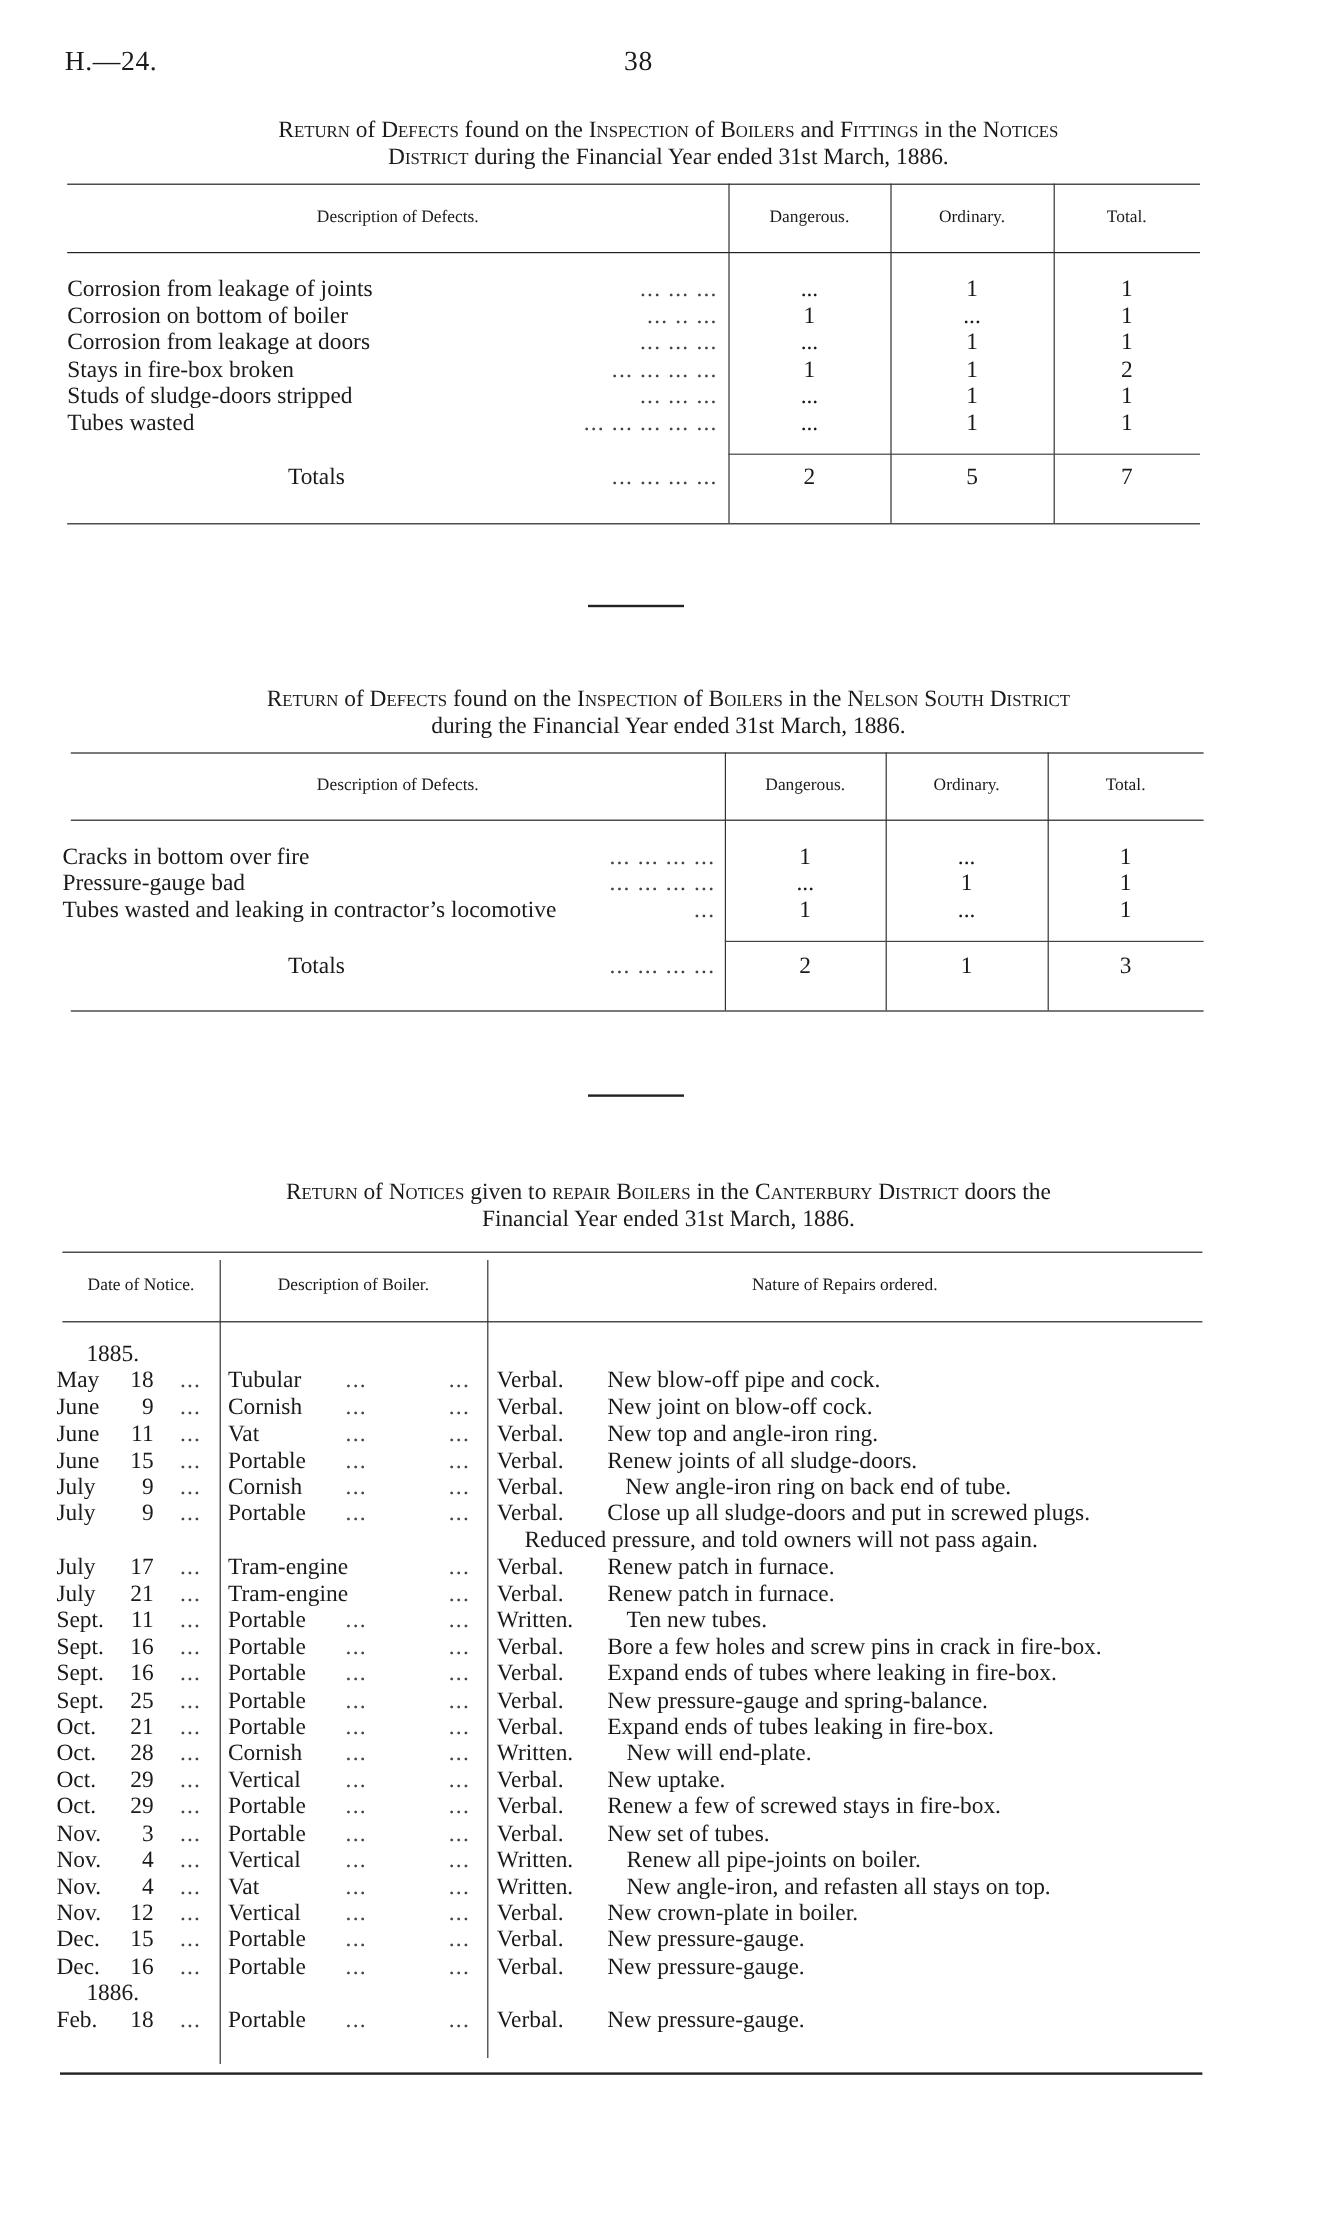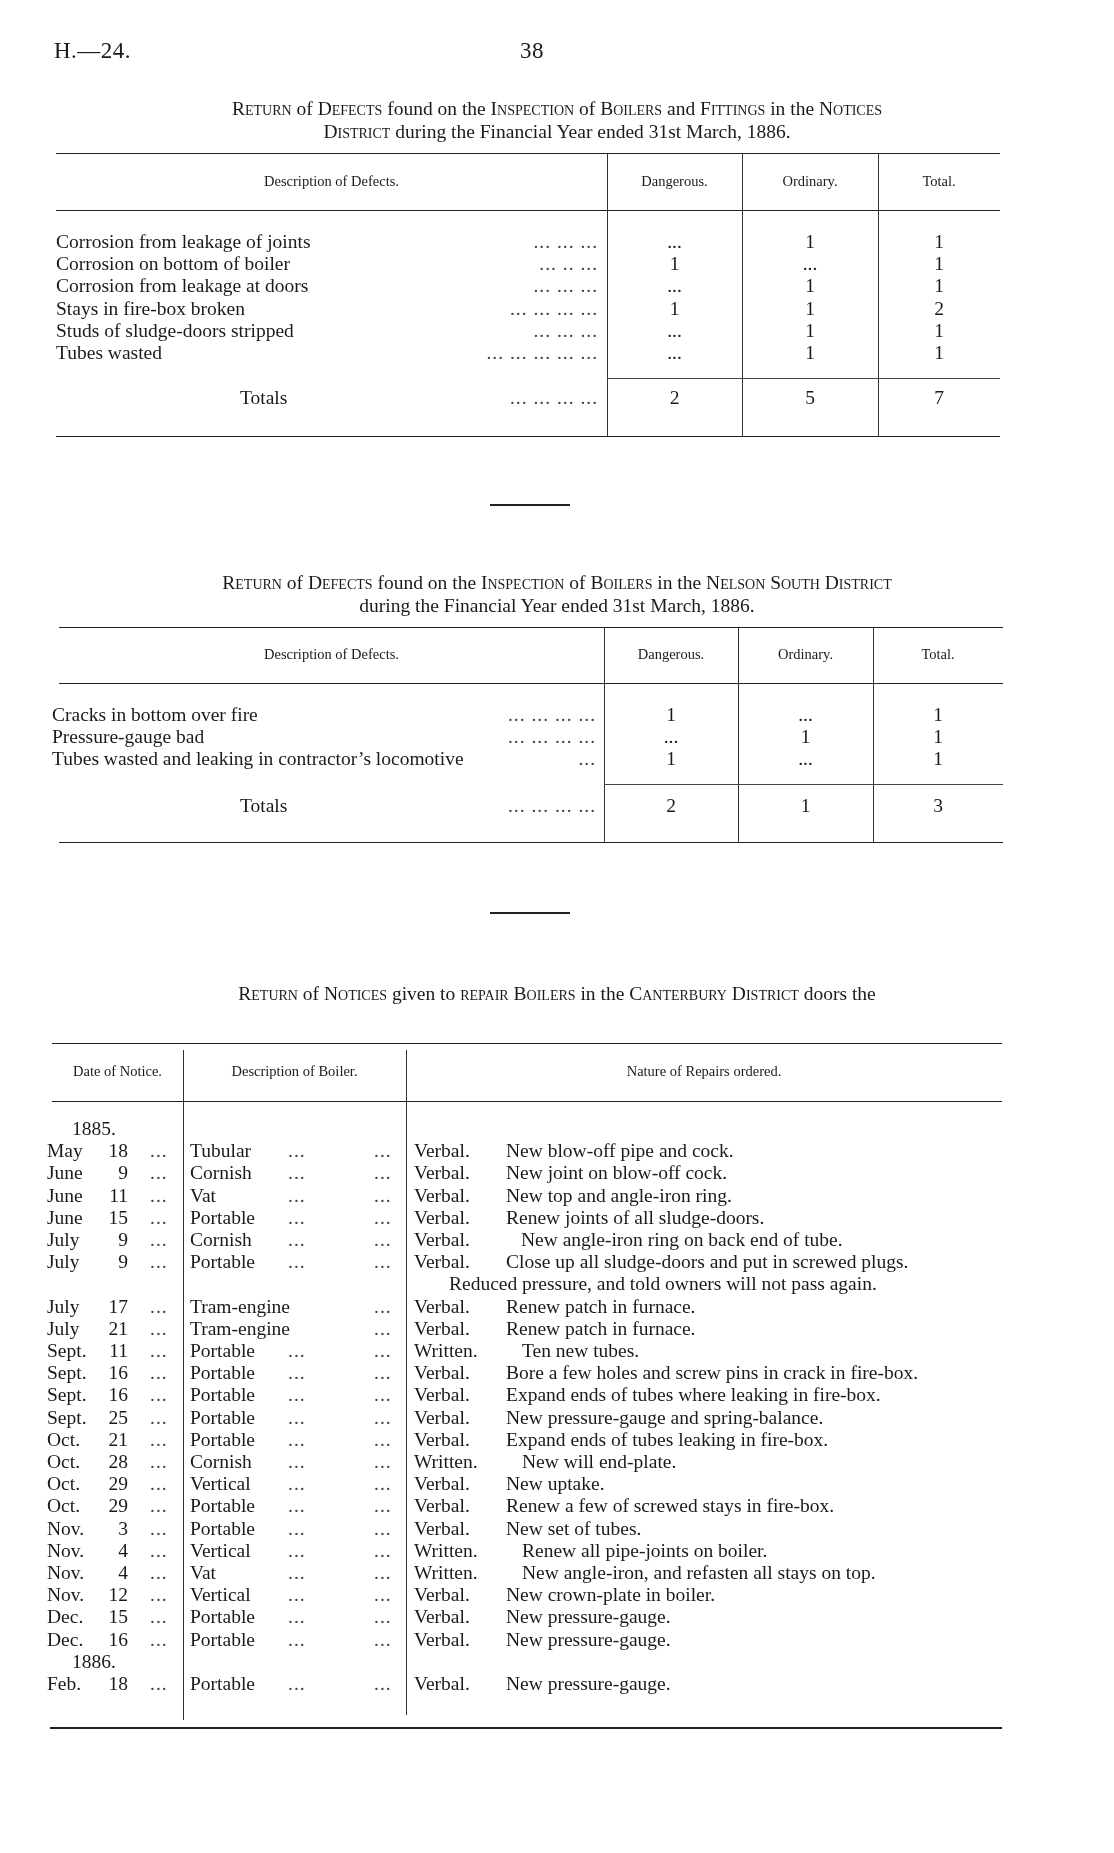--- a/index.html
+++ b/index.html
@@ -116,20 +116,21 @@
     <div class="num" style="left:738px; width:135px; top:795px;">1</div>
     <div class="num" style="left:873px; width:130px; top:795px;">3</div>
   </div>
 <div class="rule thin" style="left:604px; width:399px; top:784px;"></div>
 <div class="rule" style="left:59px; width:944px; top:842px;"></div>
 
 <div class="sep" style="top:912px;"></div>
 
 <div class="title" style="top:982px;">
   <span class="line"><span class="sc">Return</span><span> of </span><span class="sc">Notices</span><span> given to </span><span class="sc">repair</span><span> </span><span class="sc">Boilers</span><span> in the </span><span class="sc">Canterbury District</span><span> doors the</span></span>
+  <span class="line"><span>Financial Year ended 31st March, 1886.</span></span>
 </div>
 <div class="rule" style="left:52px; width:950px; top:1043px;"></div>
 <div class="hdr" style="left:52px; width:131px; top:1063px;">Date of Notice.</div>
 <div class="hdr" style="left:183px; width:223px; top:1063px;">Description of Boiler.</div>
 <div class="hdr" style="left:406px; width:596px; top:1063px;">Nature of Repairs ordered.</div>
 <div class="rule" style="left:52px; width:950px; top:1101px;"></div>
 <div class="vrule" style="left:183px; top:1050px; height:670px;"></div>
 <div class="vrule" style="left:406px; top:1050px; height:665px;"></div>
 <div id="canterbury-rows">
     <div class="crow" style="left:72px; top:1118px;">1885.</div>
@@ -174,21 +175,21 @@
     <div class="crow" style="left:414px; top:1229.0000000000002px;">Verbal.</div>
     <div class="crow" style="left:506px; top:1229.0000000000002px;margin-left:15px;">New angle-iron ring on back end of tube.</div>
     <div class="crow" style="left:47px; top:1251.2000000000003px;">July</div>
     <div class="crow" style="left:100px; width:28px; text-align:right; top:1251.2000000000003px;">9</div>
     <div class="crow dots" style="left:150px; top:1251.2000000000003px; color:#444;">...</div>
     <div class="crow" style="left:190px; top:1251.2000000000003px;">Portable</div>
     <div class="crow dots" style="left:288px; top:1251.2000000000003px; color:#444;">...</div>
     <div class="crow dots" style="left:374px; top:1251.2000000000003px; color:#444;">...</div>
     <div class="crow" style="left:414px; top:1251.2000000000003px;">Verbal.</div>
     <div class="crow" style="left:506px; top:1251.2000000000003px;">Close up all sludge-doors and put in screwed plugs.</div>
-    <div class="crow" style="left:437px; top:1273.4000000000003px;margin-left:12px;">Reduced pressure, and told owners will not pass again.</div>
+    <div class="crow" style="left:437px; top:1273.4000000000003px;">Reduced pressure, and told owners will not pass again.</div>
     <div class="crow" style="left:47px; top:1295.6000000000004px;">July</div>
     <div class="crow" style="left:100px; width:28px; text-align:right; top:1295.6000000000004px;">17</div>
     <div class="crow dots" style="left:150px; top:1295.6000000000004px; color:#444;">...</div>
     <div class="crow" style="left:190px; top:1295.6000000000004px;">Tram-engine</div>
     <div class="crow dots" style="left:374px; top:1295.6000000000004px; color:#444;">...</div>
     <div class="crow" style="left:414px; top:1295.6000000000004px;">Verbal.</div>
     <div class="crow" style="left:506px; top:1295.6000000000004px;">Renew patch in furnace.</div>
     <div class="crow" style="left:47px; top:1317.8000000000004px;">July</div>
     <div class="crow" style="left:100px; width:28px; text-align:right; top:1317.8000000000004px;">21</div>
     <div class="crow dots" style="left:150px; top:1317.8000000000004px; color:#444;">...</div>

